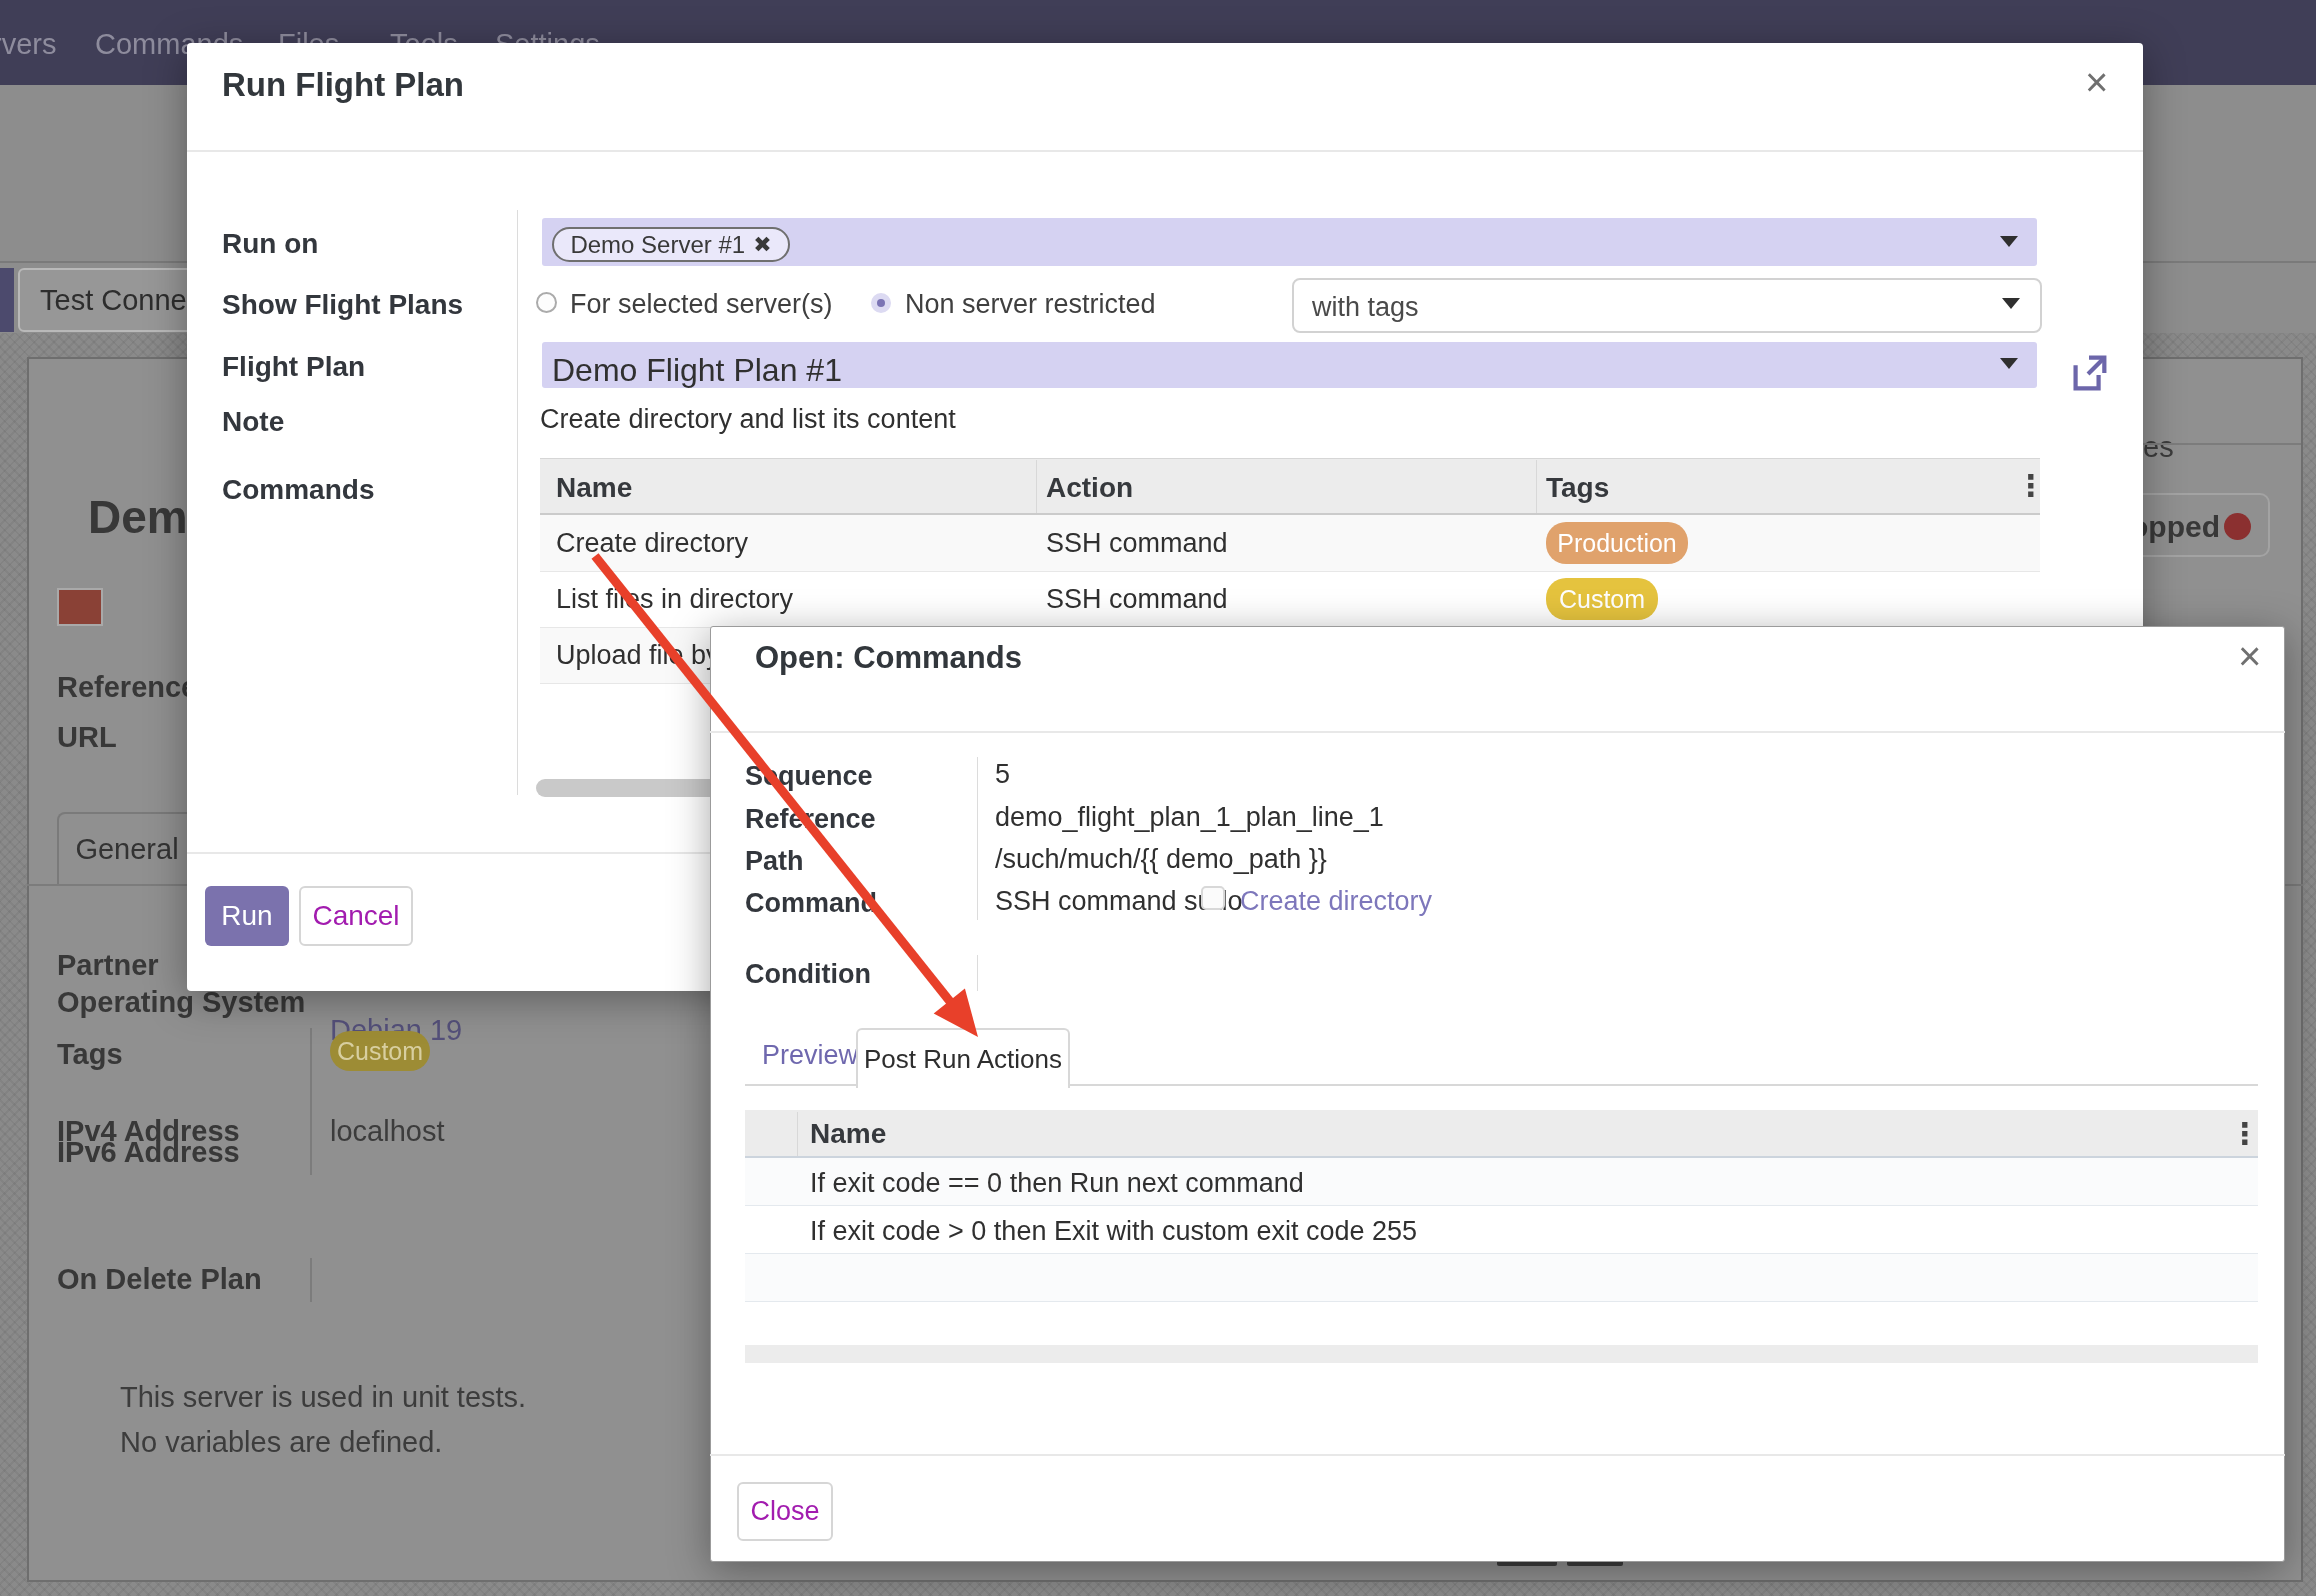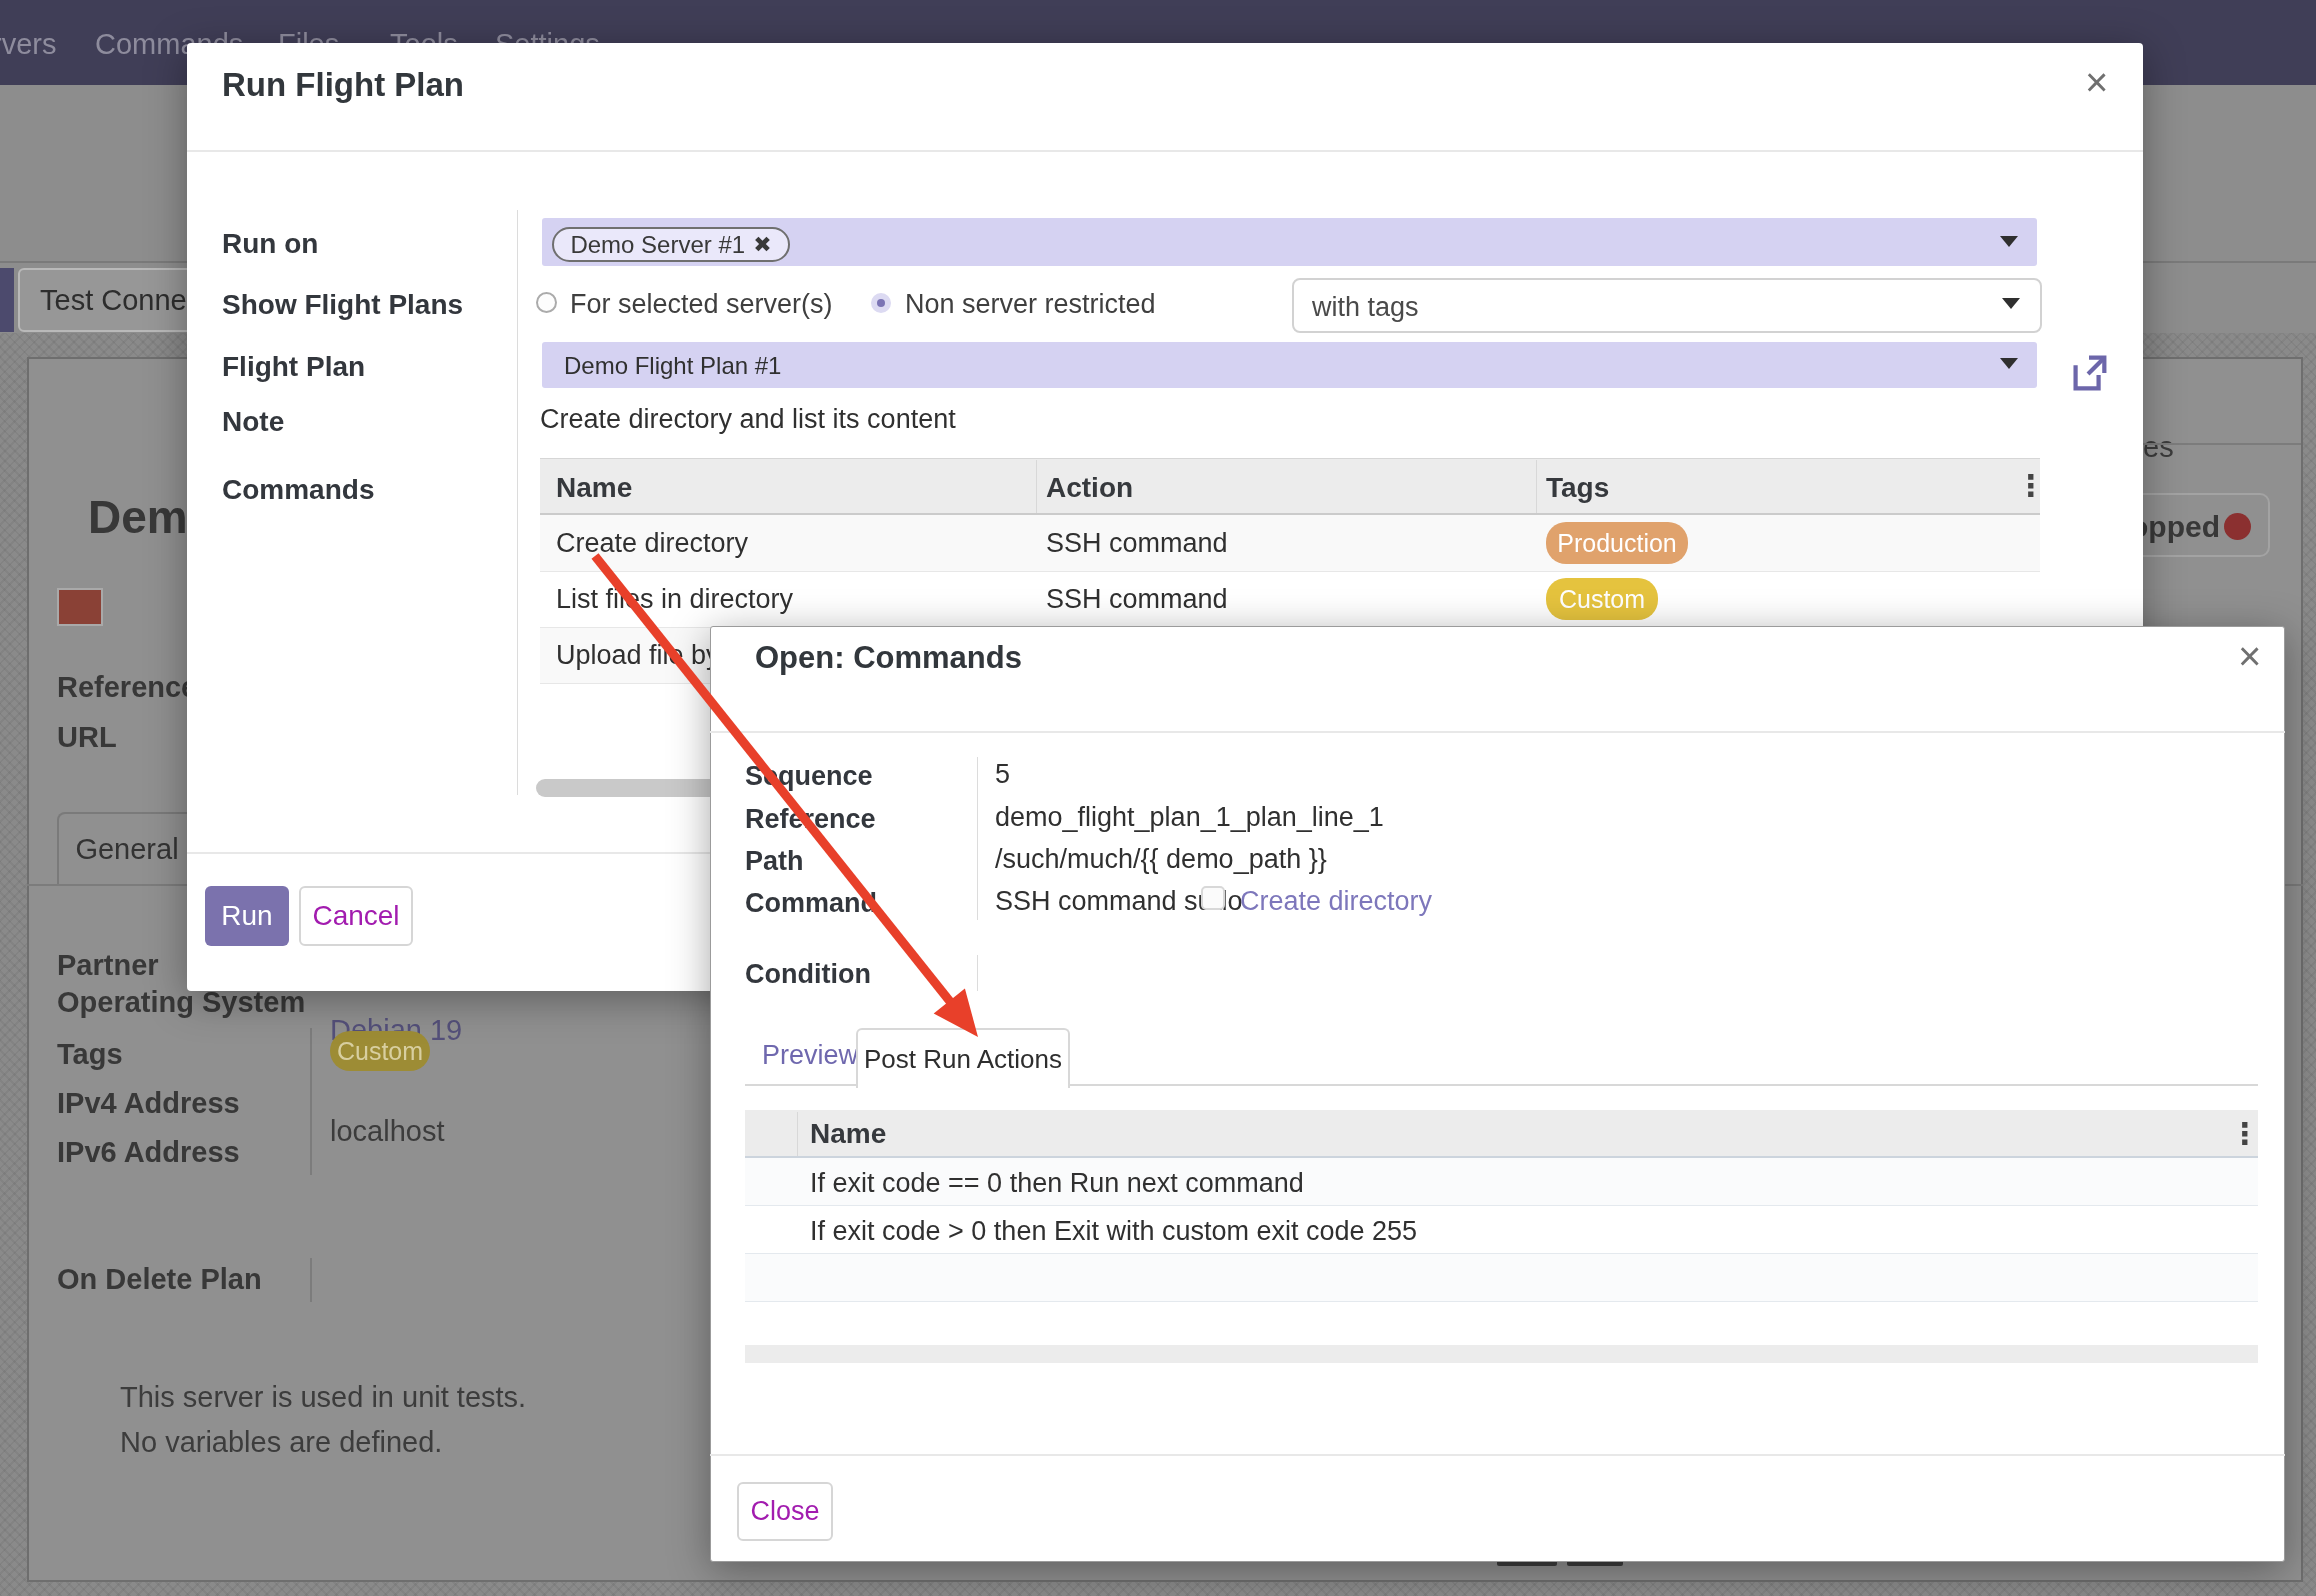--- a/index.html
+++ b/index.html
@@ -100,21 +100,21 @@
   <div class="abs gen-tab">
     <span>General</span>
   </div>
   <div class="abs sheet-line" style="left:27px;top:884px;width:2276px;height:2px"></div>
 
   <span class="abs dim-b" style="left:57px;top:949px">Partner</span>
   <span class="abs dim-b" style="left:57px;top:986px">Operating System</span>
   <span class="abs dim-t" style="left:330px;top:986px;color:#54507a">Debian 19</span>
   <span class="abs dim-b" style="left:57px;top:1038px">Tags</span>
   <div class="abs dim-badge">Custom</div>
-  <span class="abs dim-b" style="left:57px;top:1087px">IPv4 Address</span>
+  <span class="abs dim-b" style="left:57px;top:1115px">IPv4 Address</span>
   <span class="abs dim-t" style="left:330px;top:1087px">localhost</span>
   <span class="abs dim-b" style="left:57px;top:1136px">IPv6 Address</span>
   <span class="abs dim-b" style="left:57px;top:1263px">On Delete Plan</span>
   <div class="abs sheet-line" style="left:310px;top:1028px;width:2px;height:147px"></div>
   <div class="abs sheet-line" style="left:310px;top:1258px;width:2px;height:44px"></div>
   <span class="abs dim-t" style="left:120px;top:1353px">This server is used in unit tests.</span>
   <span class="abs dim-t" style="left:120px;top:1398px">No variables are defined.</span>
   <div class="abs smudge" style="left:1497px;top:1554px;width:60px;height:12px"></div>
   <div class="abs smudge" style="left:1567px;top:1554px;width:56px;height:12px"></div>
 
@@ -138,21 +138,21 @@
   <div class="abs radio" style="left:871px;top:293px;width:20px;height:20px;background:#dcdaf2;display:flex;align-items:center;justify-content:center">
     <div style="width:8px;height:8px;border-radius:50%;background:#7b74b4"></div>
   </div>
   <span class="abs val-t" style="left:905px;top:289px;color:#3f3f3f">Non server restricted</span>
   <div class="abs tag-select"></div>
   <span class="abs val-t" style="left:1312px;top:292px;color:#4a4a4a">with tags</span>
   <div class="abs caret" style="left:2002px;top:298px"></div>
 
   <span class="abs mlbl" style="left:222px;top:351px">Flight Plan</span>
   <div class="abs purple-field" style="left:542px;top:342px;width:1495px;height:46px"></div>
-  <span class="abs val-t" style="left:564px;top:352px;font-size:24px;z-index:12">Demo Flight Plan #1</span>
+  <span class="abs val-t" style="left:552px;top:352px;font-size:32px;z-index:12">Demo Flight Plan #1</span>
   <div class="abs caret" style="left:2000px;top:358px"></div>
   <svg class="abs" style="left:2066px;top:350px;z-index:11" width="46" height="46" viewBox="0 0 24 24">
     <path d="M5 8 V20 H17 V13" fill="none" stroke="#6c66aa" stroke-width="2.2"></path>
     <path d="M12 4 H20 V12" fill="none" stroke="#6c66aa" stroke-width="2.2"></path>
     <path d="M20 4 L11.5 12.5" fill="none" stroke="#6c66aa" stroke-width="2.2"></path>
   </svg>
 
   <span class="abs mlbl" style="left:222px;top:406px">Note</span>
   <span class="abs val-t" style="left:540px;top:404px">Create directory and list its content</span>
   <span class="abs mlbl" style="left:222px;top:474px">Commands</span>

